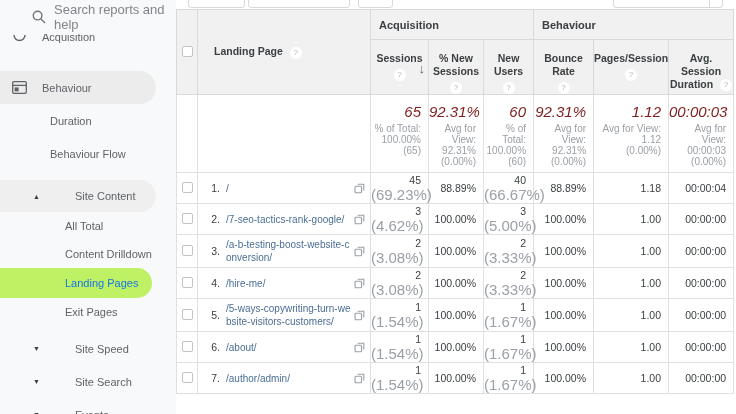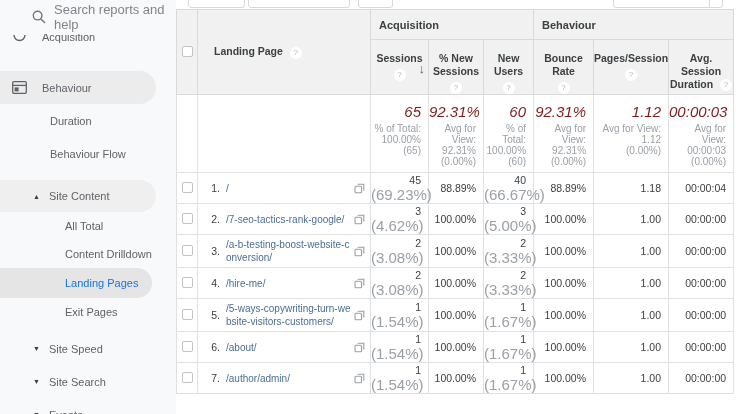--- a/index.html
+++ b/index.html
@@ -10,27 +10,27 @@
   
   .sidebar { position:absolute; left:0; top:0; width:176px; height:414px;
     background:#f8f9fa; overflow:hidden; }
   .nav { position:absolute; top:0; left:0; right:0; padding-top:20px; }
   .nav-item { display:flex; align-items:center; height:33px; font-size:11px;
     color:#5f6368; cursor:pointer; }
   .nav-label { white-space:nowrap; }
   .section { padding-left:12px; }
   .section .nav-label { margin-left:15px; }
   .child .nav-label { margin-left:50px; }
-  .group { padding-left:33px; }
+  .group { padding-left:33px;gap:26px; }
   .group .tri { width:10px; font-size:7px; color:#3c4043; flex:none; }
   .group .nav-label { margin-left:6px; }
   .sub .nav-label { margin-left:65px; }
   .pill-gray { background:#ececec; border-radius:0 17px 17px 0; width:156px; }
   .pill-gray2 { background:#efefef; border-radius:0 16px 16px 0; width:156px; }
-  .pill-blue { background:#e5e5e5; border-radius:0 15px 15px 0; width:152px; }
+  .pill-blue { background:#bef264; border-radius:0 15px 15px 0; width:152px; }
   .pill-blue .nav-label { color:#1a73e8; }
   .mt18 { margin-top:18px; } .mt10 { margin-top:10px; } .mt6 { margin-top:6px; }
   .h32 { height:32px; } .h30 { height:30px; } .h28 { height:28px; }
   .nav-ic { width:15px; height:13px; flex:none; display:inline-flex; }
   .sidebar-search { position:absolute; top:0; left:0; right:0; height:34px;
     background:#f8f9fa; z-index:2; display:flex; align-items:center; }
   .search-ic { margin-left:32px; display:inline-flex; }
   .search-label { margin-left:8px; font-size:13px; color:#80868b; }
 
   

